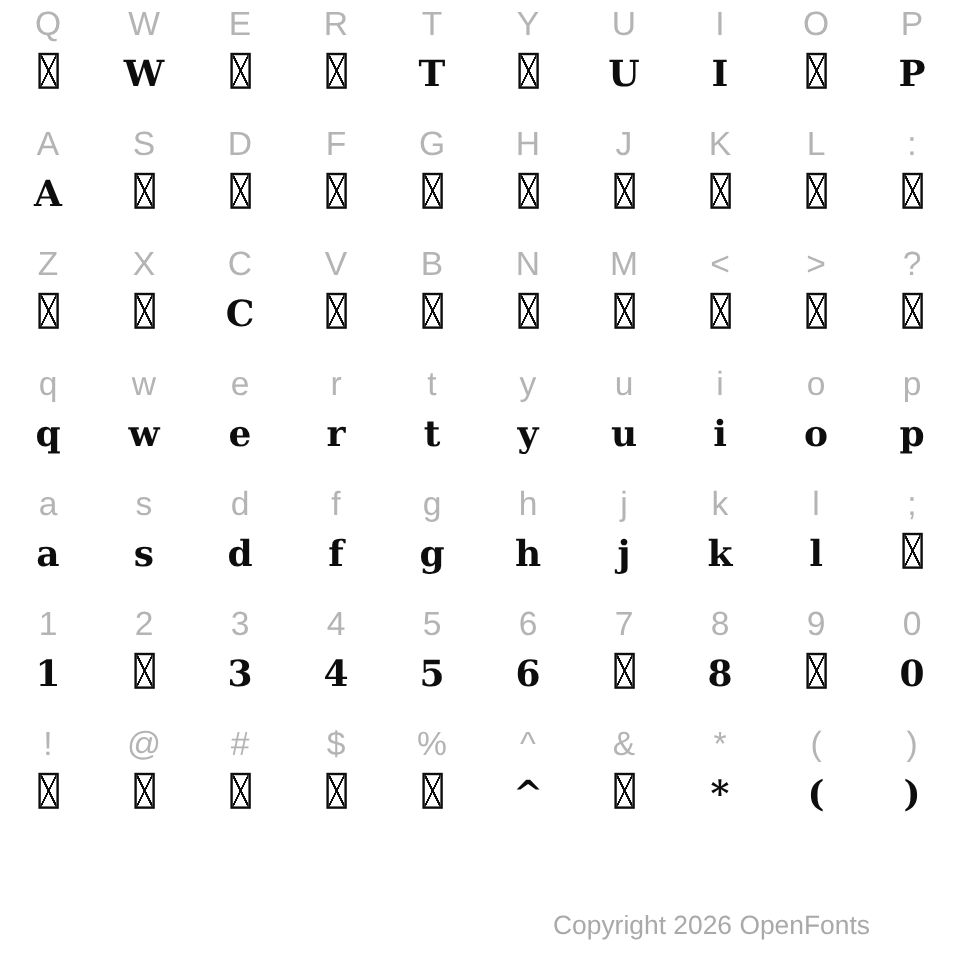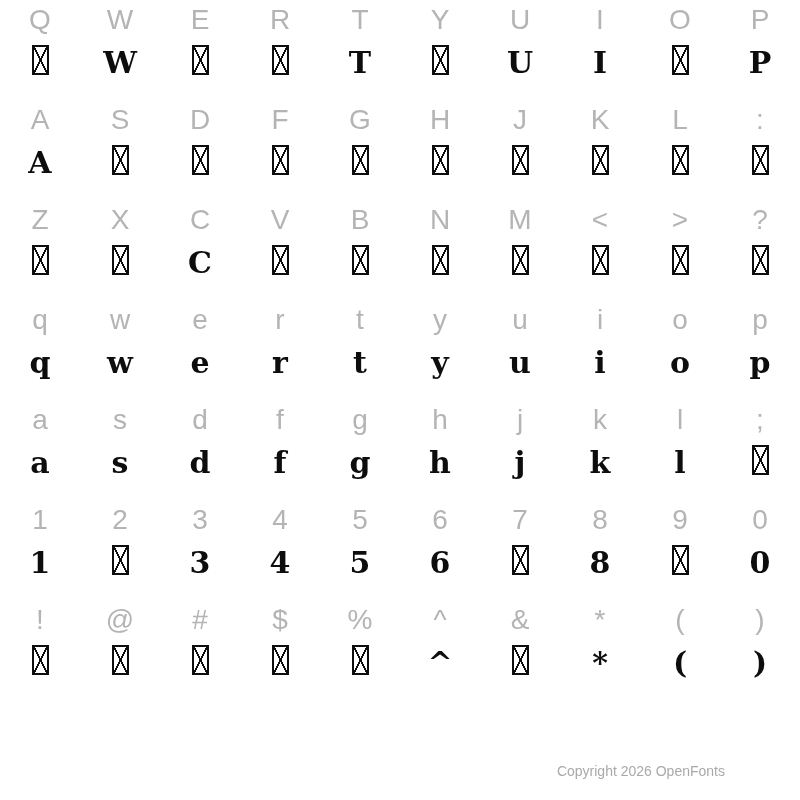--- a/index.html
+++ b/index.html
@@ -67,21 +67,21 @@
         #0d0d0d calc(50% + 0.8px), transparent calc(50% + 0.8px)),
       linear-gradient(to bottom right,
         transparent calc(50% - 0.8px), #0d0d0d calc(50% - 0.8px),
         #0d0d0d calc(50% + 0.8px), transparent calc(50% + 0.8px));
     background-size: 100% 100%;
   }
   .footer {
     position: absolute;
     top: 756px;
     right: 75px;
-    font-size: 14px;
+    font-size: 22px;
     line-height: 30px;
     color: #a9a9a9;
     font-family: "Liberation Sans", sans-serif;
     font-weight: 400;
   }
 </style>
 </head>
 <body>
 
 <div class="sheet">

